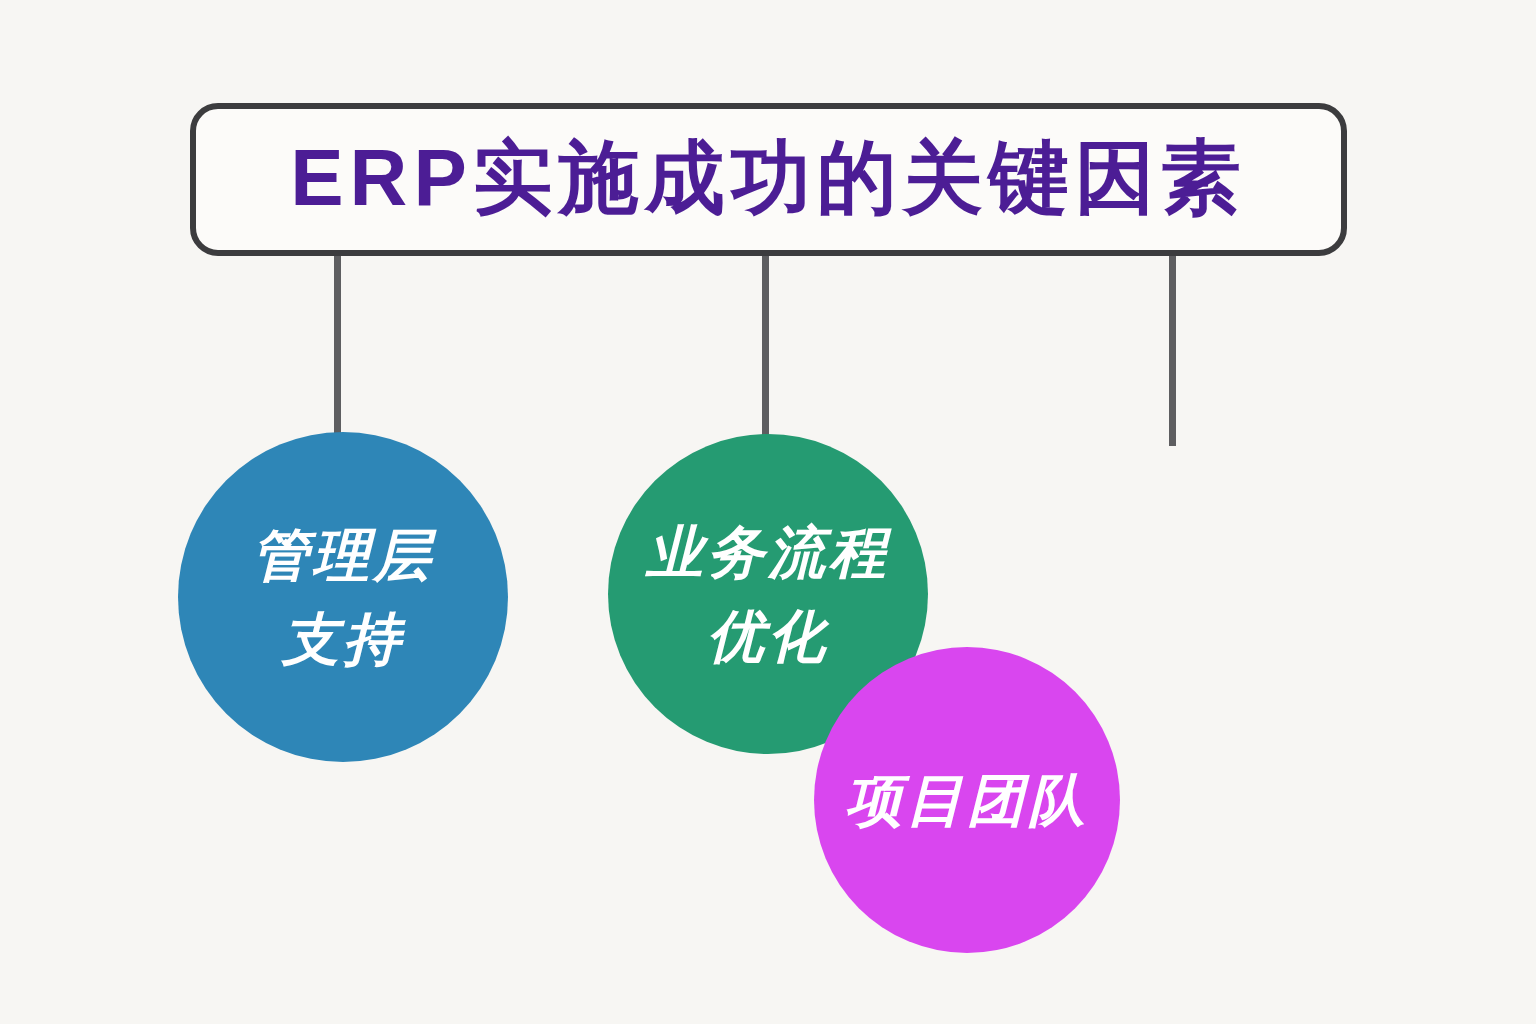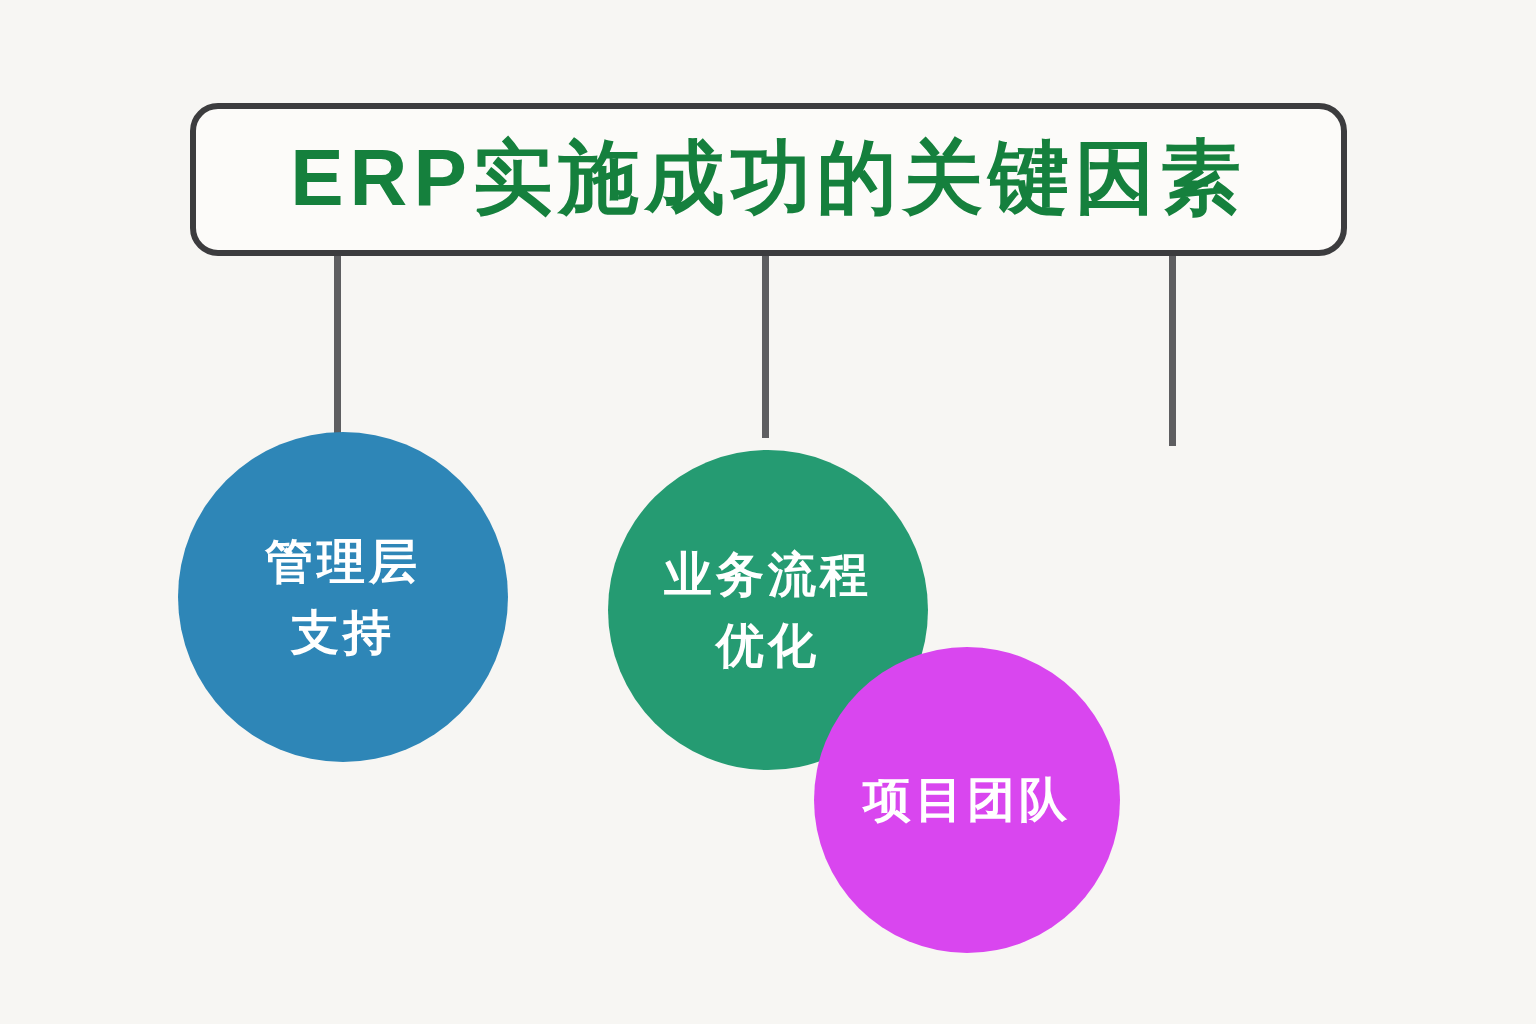--- a/index.html
+++ b/index.html
@@ -62,38 +62,39 @@
     border-radius: 50%;
     display: flex;
     flex-direction: column;
     align-items: center;
     justify-content: center;
     text-align: center;
     z-index: 2;
   }
   .circle-line {
     color: #FFFFFF;
-    font-size: 48px;
+    font-size: 57px;
     font-weight: 800;
     letter-spacing: 4px;
     line-height: 1.48;
     white-space: nowrap;
+    font-style: italic;
   }
   .circle-management   { left: 178px;  top: 432px; width: 330px; height: 330px; }
-  .circle-process      { left: 608px;  top: 450px; width: 320px; height: 320px; }
+  .circle-process      { left: 608px;  top: 434px; width: 320px; height: 320px; }
   .circle-training     { left: 1037px; top: 442px; width: 320px; height: 320px; }
   .circle-team         { left: 814px;  top: 647px; width: 306px; height: 306px; z-index: 4; }
 </style>
 </head>
 <body>
 
 <div class="canvas" style="background-color: rgb(247, 246, 243);">
 
   <div class="title-box" style="border-color: rgb(60, 60, 62);">
-    <div class="title-text" style="color: #15803d;">ERP实施成功的关键因素</div>
+    <div class="title-text" style="color: #4c1d95;">ERP实施成功的关键因素</div>
   </div>
 
   <div class="connector connector-1" style="background-color: rgb(94, 94, 96);"></div>
   <div class="connector connector-2" style="background-color: rgb(94, 94, 96);"></div>
   <div class="connector connector-3" style="background-color: rgb(94, 94, 96);"></div>
 
   <div class="circle circle-management" style="background-color: rgb(46, 134, 183);">
     <div class="circle-line">管理层</div>
     <div class="circle-line">支持</div>
   </div>

